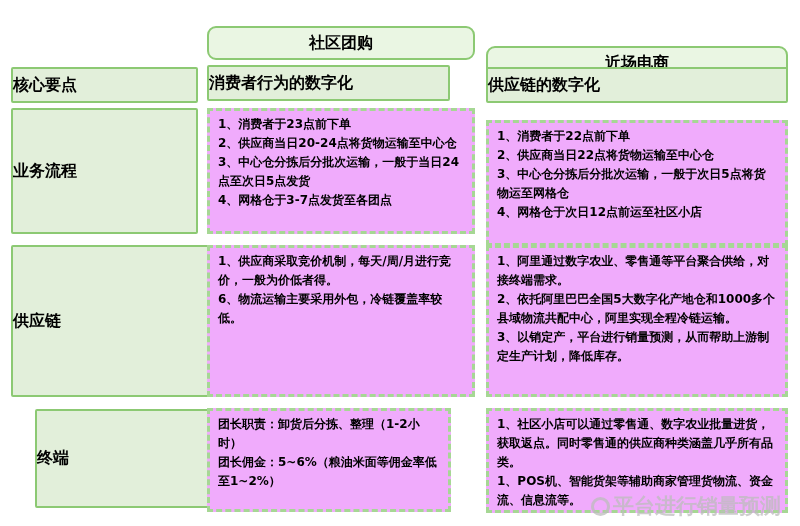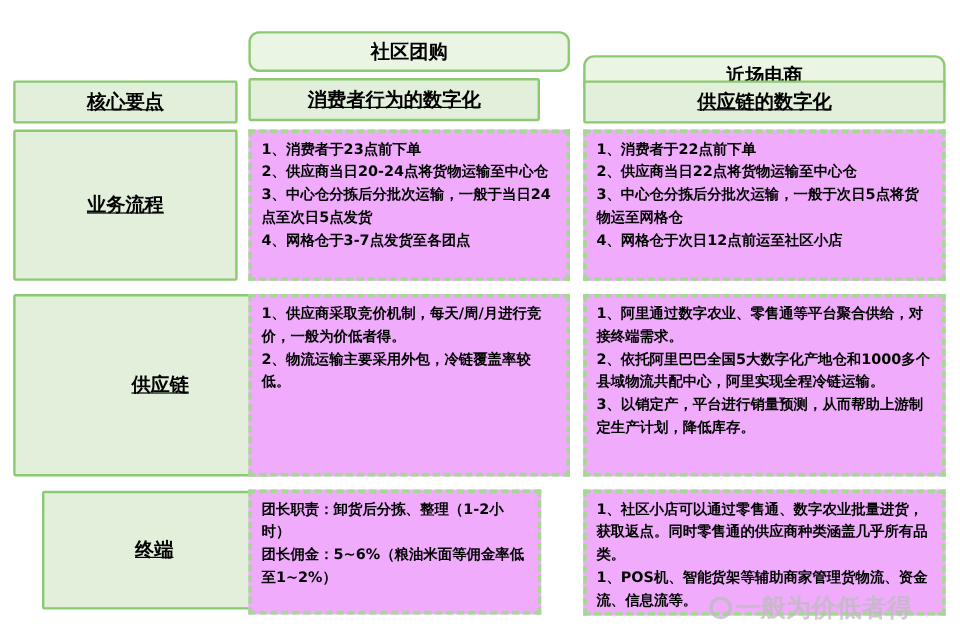--- a/index.html
+++ b/index.html
@@ -22,22 +22,22 @@
     background:var(--fill-green-light);
     border:2px solid var(--border-green);
     border-radius:9px;
     display:flex;align-items:center;justify-content:center;
     font-weight:bold;font-size:16px;text-align:center;
   }
   .subhdr,.rowlabel{
     background:var(--fill-green);
     border:2px solid var(--border-green);
     border-radius:2px;
-    display:flex;align-items:center;justify-content:center;
-    font-weight:bold;font-size:16px;text-align:center;text-decoration:underline;
+    display:flex;align-items:center;
+    font-weight:bold;font-size:16px;text-align:center;
   }
   .cell{
     background:#f0abfc;
     border:3px dashed var(--dash-green);
     padding:4px 8px 2px 8px;
     font-weight:bold;font-size:12px;line-height:19px;
     text-align:left;overflow:hidden;
   }
   .cell .item{margin:0;}
   .watermark{
@@ -76,33 +76,33 @@
 
   <div class="box rowlabel" style="left:11px;top:108px;width:187px;height:126px;">
     <span>业务流程</span>
   </div>
   <div class="box cell" style="left:207px;top:108px;width:268px;height:126px;">
     <div class="item">1、消费者于23点前下单</div>
     <div class="item">2、供应商当日20-24点将货物运输至中心仓</div>
     <div class="item">3、中心仓分拣后分批次运输，一般于当日24点至次日5点发货</div>
     <div class="item">4、网格仓于3-7点发货至各团点</div>
   </div>
-  <div class="box cell" style="left:486px;top:108px;width:302px;height:126px;">
+  <div class="box cell" style="left:486px;top:120px;width:302px;height:126px;">
     <div class="item">1、消费者于22点前下单</div>
     <div class="item">2、供应商当日22点将货物运输至中心仓</div>
     <div class="item">3、中心仓分拣后分批次运输，一般于次日5点将货物运至网格仓</div>
     <div class="item">4、网格仓于次日12点前运至社区小店</div>
   </div>
 
-  <div class="box rowlabel" style="left:11px;top:245px;width:215px;height:152px;padding-left:30px;">
+  <div class="box rowlabel" style="left:11px;top:245px;width:215px;height:152px;">
     <span>供应链</span>
   </div>
   <div class="box cell" style="left:207px;top:245px;width:268px;height:152px;">
     <div class="item">1、供应商采取竞价机制，每天/周/月进行竞价，一般为价低者得。</div>
-    <div class="item">2、物流运输主要采用外包，冷链覆盖率较低。</div>
+    <div class="item">6、物流运输主要采用外包，冷链覆盖率较低。</div>
   </div>
   <div class="box cell" style="left:486px;top:245px;width:302px;height:152px;">
     <div class="item">1、阿里通过数字农业、零售通等平台聚合供给，对接终端需求。</div>
     <div class="item">2、依托阿里巴巴全国5大数字化产地仓和1000多个县域物流共配中心，阿里实现全程冷链运输。</div>
     <div class="item">3、以销定产，平台进行销量预测，从而帮助上游制定生产计划，降低库存。</div>
   </div>
 
   <div class="box rowlabel" style="left:11px;top:409px;width:187px;height:99px;margin-left:24px;">
     <span>终端</span>
   </div>
@@ -110,16 +110,16 @@
     <div class="item">团长职责：卸货后分拣、整理（1-2小时）</div>
     <div class="item">团长佣金：5~6%（粮油米面等佣金率低至1~2%）</div>
   </div>
   <div class="box cell" style="left:486px;top:408px;width:302px;height:105px;">
     <div class="item">1、社区小店可以通过零售通、数字农业批量进货，获取返点。同时零售通的供应商种类涵盖几乎所有品类。</div>
     <div class="item">1、POS机、智能货架等辅助商家管理货物流、资金流、信息流等。</div>
   </div>
 
   <div class="watermark">
     <span class="wm-logo"></span>
-    <span>一般为价低者得</span>
+    <span>平台进行销量预测</span>
   </div>
 
 </div>
 
 </body></html>

